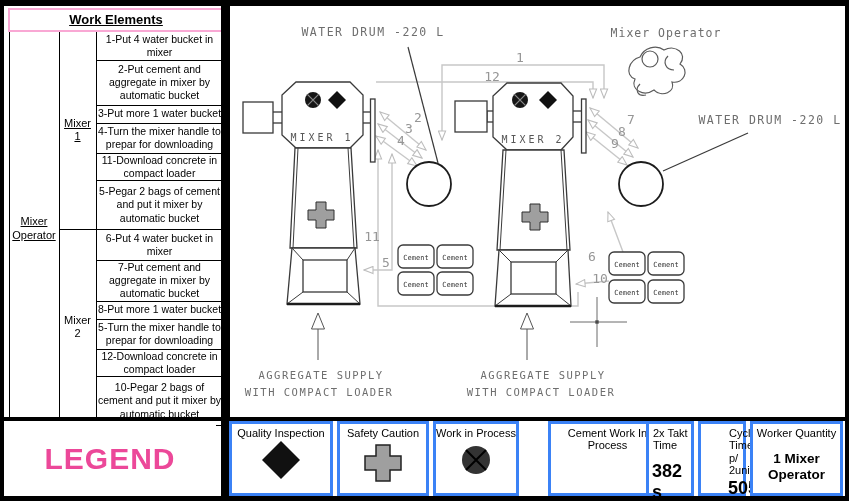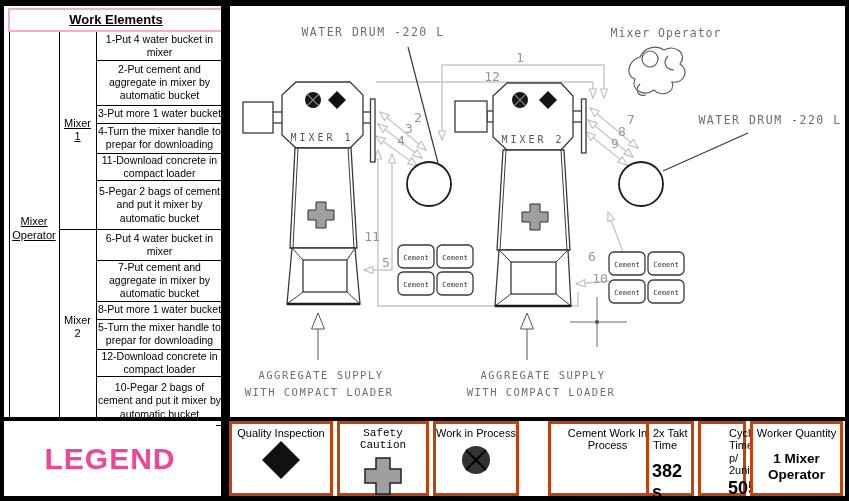--- a/index.html
+++ b/index.html
@@ -18,21 +18,21 @@
     font-size:10.5px;line-height:1.26;color:#000;overflow:hidden;
   }
   #we-table .hdr{font-size:13px;text-decoration:underline;font-weight:600;border:2px solid #f9a8d4;}
   #we-table .op{font-size:11px;text-decoration:underline;width:50px;}
   #we-table .mx{font-size:11px;width:37px;}
   #we-table .mx.u{text-decoration:underline;}
   tr.h22{height:22px}tr.h29{height:29px}tr.h45{height:45px}tr.h18{height:18px}
   tr.h30{height:30px}tr.h27{height:27px}tr.h49{height:49px}tr.h31{height:31px}tr.h35{height:35px}
   
   .lg-box{
-    position:absolute;top:421px;height:75px;border:3px solid #c2410c;background:#fff;
+    position:absolute;top:421px;height:75px;border:3px solid #3b82f6;background:#fff;
     box-sizing:border-box;text-align:center;color:#000;
   }
   .lg-label{font-size:11px;line-height:1.12;padding-top:3px;}
   .lg-label.left{text-align:left;padding-left:4px;}
   .lg-value{font-weight:bold;}
   #legend-title{
     position:absolute;left:4px;top:421px;width:212px;height:75px;background:#fff;
     display:flex;align-items:center;justify-content:center;
     font-size:30px;font-weight:bold;letter-spacing:1px;color:#ec4899;
   }
@@ -248,21 +248,21 @@
 
   <div id="legend-title">LEGEND</div>
 
   <div class="lg-box" style="left:229px;width:104px;">
     <div class="lg-label">Quality Inspection</div>
     <svg width="44" height="42">
         <polygon points="22,2 41,21 22,40 3,21" fill="#111"></polygon>
       </svg>
   </div>
 
-  <div class="lg-box" style="left:337px;width:92px;font-family:Liberation Mono, monospace;">
+  <div class="lg-box" style="left:337px;width:92px;">
     <div class="lg-label">Safety Caution</div>
     <svg width="40" height="42" style="margin-top:4px;">
       <polygon points="13,2 27,2 27,13 38,13 38,27 27,27 27,38 13,38 13,27 2,27 2,13 13,13" fill="#9f9f9f" stroke="#222" stroke-width="1.5"></polygon>
     </svg>
   </div>
 
   <div class="lg-box" style="left:433px;width:86px;">
     <div class="lg-label">Work in Process</div>
     <svg width="34" height="36" style="margin-top:4px;">
       <circle cx="17" cy="17" r="14" fill="#333"></circle>

